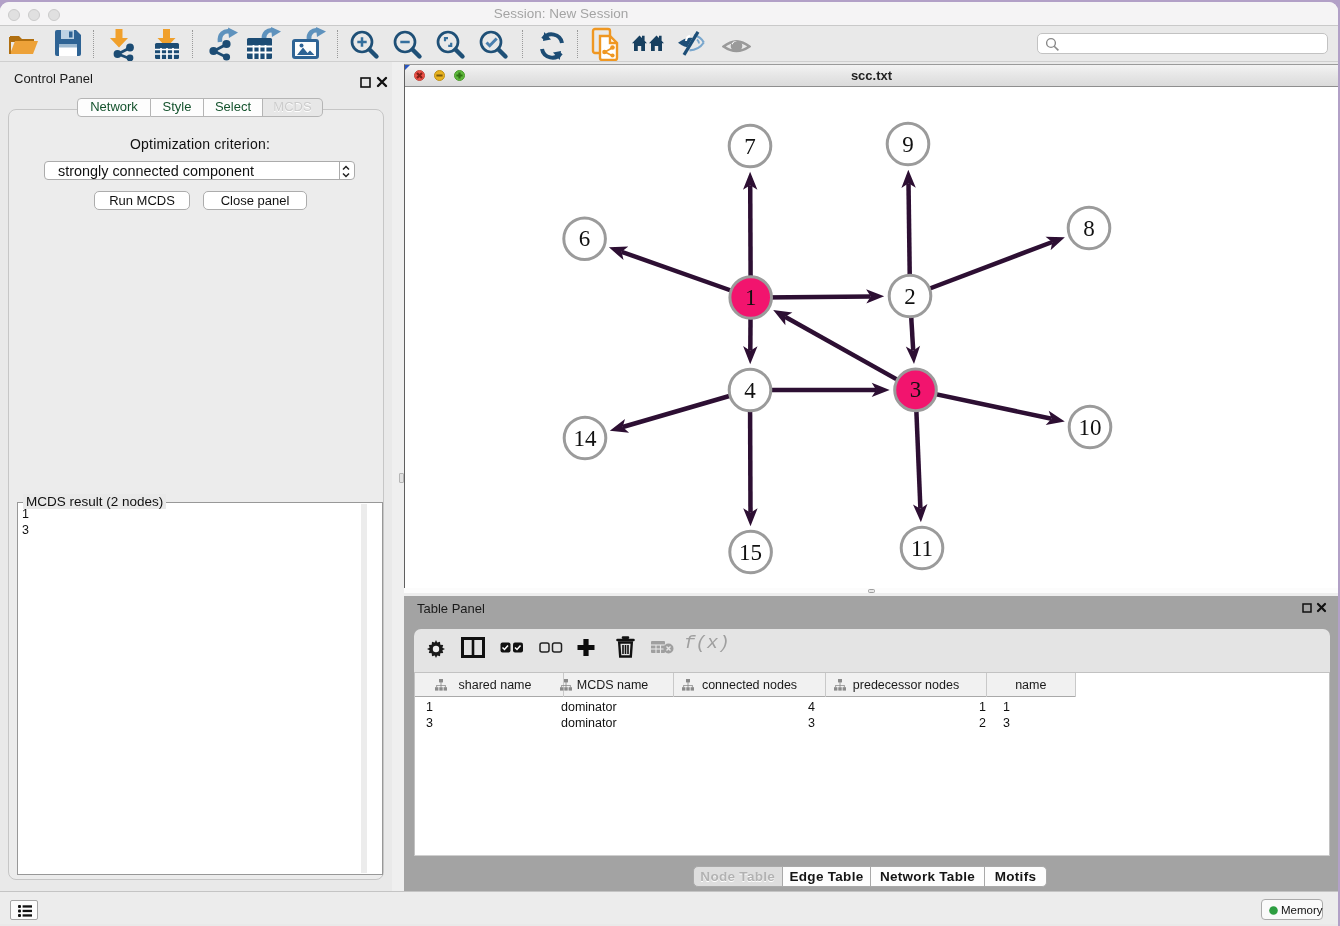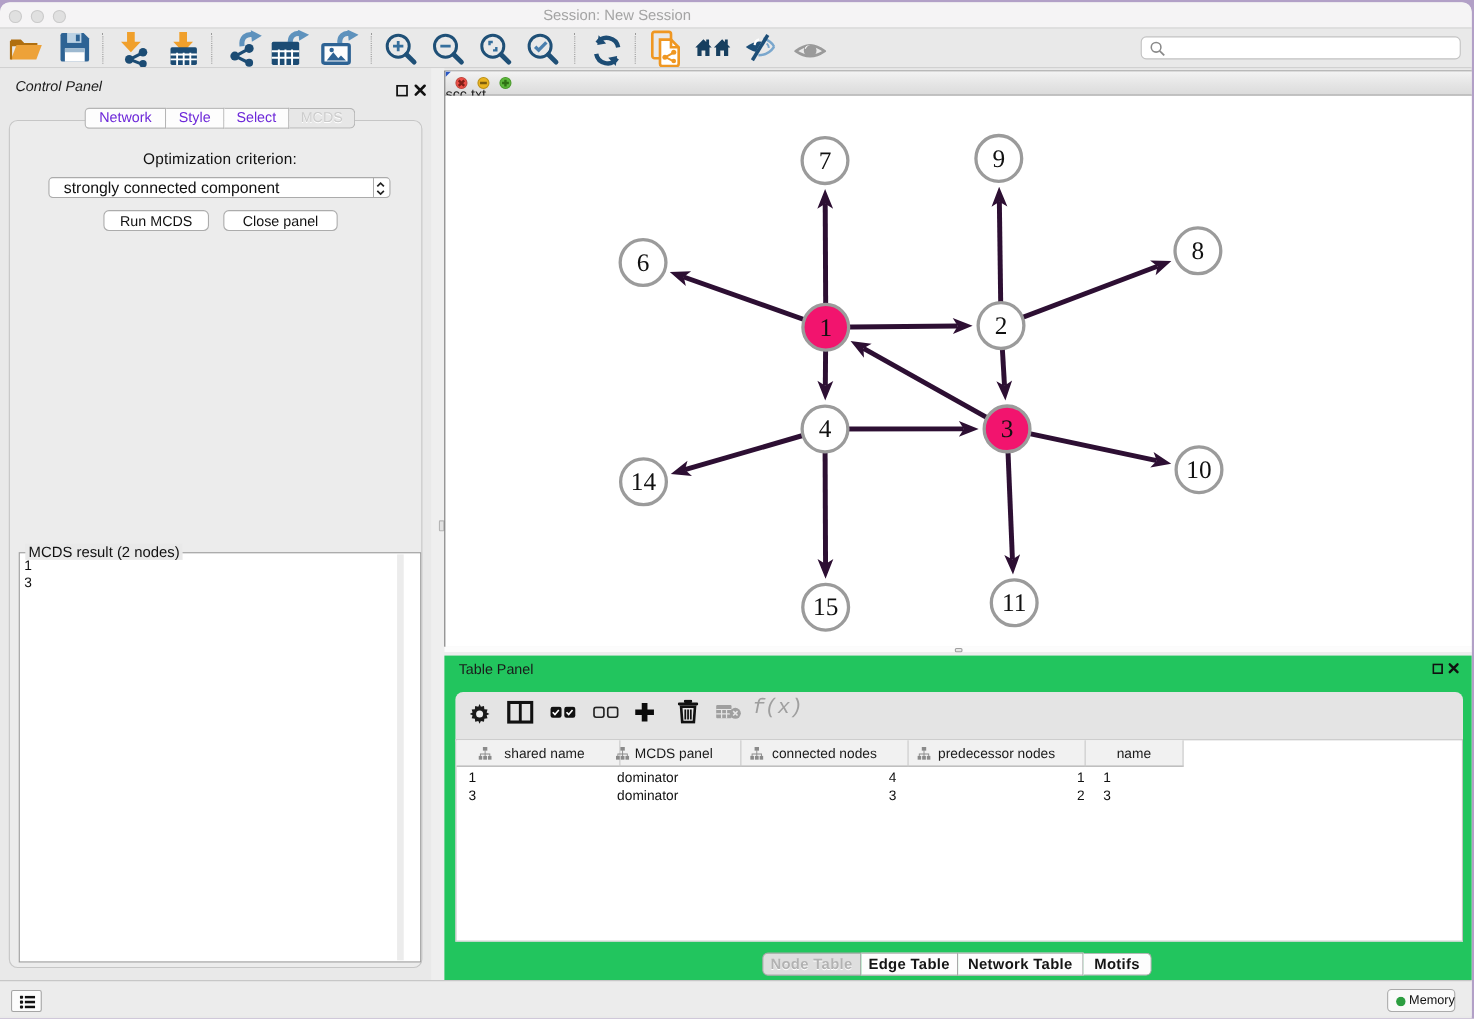--- a/index.html
+++ b/index.html
@@ -15,28 +15,28 @@
 #toolbar { position:absolute; left:0; top:24px; width:1338px; height:36px; background:#e9e9e9; border-bottom:1px solid #cfcfcf; }
 .sep { position:absolute; top:4px; height:28px; width:1px; border-left:1px dotted #9a9a9a; }
 #searchbox { position:absolute; left:1037px; top:7px; width:291px; height:21px; background:#fff; border:1px solid #c2c2c2; border-radius:5px; }
 
 #controlpanel { position:absolute; left:0; top:60px; width:392px; height:829px; background:#e9e9e9; }
 #vgutter { position:absolute; left:392px; top:60px; width:12px; height:829px; background:#efefef; }
 #netwin { position:absolute; left:404px; top:62px; width:934px; height:524px; border-left:1px solid #5f5f5f; border-top:1px solid #9a9a9a; }
 #nw-titlebar { position:absolute; left:0; top:0; width:933px; height:22px; background:linear-gradient(#f3f3f3,#e6e6e6 50%,#dbdbdb); border-bottom:1px solid #8e8e8e; }
 .nwtl { position:absolute; top:5px; width:11px; height:11px; border-radius:50%; border:1px solid; }
 .nwtl svg { position:absolute; left:-1px; top:-1px; display:block; }
-#nw-title { position:absolute; top:13px; left:0; width:933px; font-size:13px; color:#222; }
+#nw-title { position:absolute; top:3px; left:0; width:933px; text-align:center; font-size:13px; color:#222;font-weight:bold; }
 #nw-canvas { position:absolute; left:0; top:22px; width:933px; height:501px; background:#fff; }
 #hgutter { position:absolute; left:404px; top:586px; width:934px; height:8px; background:linear-gradient(#fcfcfc 0 62%, #eeeeee 62% 100%); }
-#tablepanel { position:absolute; left:404px; top:594px; width:934px; height:295px; background:#22c55e; }
+#tablepanel { position:absolute; left:404px; top:594px; width:934px; height:295px; background:#a3a3a3; }
 #statusbar { position:absolute; left:0; top:889px; width:1338px; height:33px; background:#ececec; border-top:1px solid #c4c4c4; }
 
 .paneltitle { font-size:13px; color:#1a1a1a; }
-.cptab { position:absolute; top:36px; height:19px; background:#fdfdfd; border:1px solid #b5b5b5; font-size:13px; color:#6d28d9; text-align:center; line-height:15px; }
+.cptab { position:absolute; top:36px; height:19px; background:#fdfdfd; border:1px solid #b5b5b5; font-size:13px; color:#14532d; text-align:center; line-height:15px; }
 #cp-content { position:absolute; left:8px; top:47px; width:376px; height:771px; background:#ececec; border:1px solid #c6c6c6; border-radius:8px; }
 .btn { position:absolute; background:#fff; border:1px solid #acacac; border-radius:5px; font-size:13px; color:#111; text-align:center; line-height:17px; }
 #mcds-result { position:absolute; left:17px; top:440px; width:366px; height:373px; border:1px solid #989898; background:#fff; }
 #mcds-legend { position:absolute; left:5px; top:-9px; font-size:13.5px; color:#111; background:#e9e9e9; padding:0 3px; line-height:15px; }
 #mcds-text { position:absolute; left:4px; top:3px; font-size:12.5px; color:#111; line-height:16px; }
 #mcds-scroll { position:absolute; right:15px; top:1px; width:6px; height:369px; background:#ececec; }
 
 #tp-toolbar { position:absolute; left:10px; top:33px; width:916px; height:45px; background:#e4e4e4; border-radius:7px 7px 0 0; }
 #tp-table { position:absolute; left:10px; top:76px; width:916px; height:184px; background:#fff; border:1px solid #c2c2c2; border-bottom:1px solid #cfcfcf; }
 #tp-header { position:absolute; left:0; top:0; width:661px; height:24px; border-bottom:1px solid #a9a9a9; background:#f1f1f1; }
@@ -217,21 +217,21 @@
       <path d="M10.5 6.5 Q11.5 3.5 15 3.2 Q11 2.6 9.6 5.8 Z" fill="#fff"></path>
     </svg>
     <div id="searchbox">
       <svg class="abs" style="left:7px;top:3px" width="15" height="15" viewBox="0 0 15 15">
         <circle cx="6" cy="6" r="4.4" stroke="#8a8a8a" stroke-width="1.4" fill="none"></circle>
         <line x1="9.2" y1="9.2" x2="13.4" y2="13.4" stroke="#8a8a8a" stroke-width="1.6"></line>
       </svg>
     </div>
   </div>
   <div id="controlpanel">
-    <div class="paneltitle abs" style="left:14px;top:9px;font-style:italic;">Control Panel</div>
+    <div class="paneltitle abs" style="left:14px;top:9px;">Control Panel</div>
     <svg class="abs" style="left:360px;top:15px" width="11" height="11" viewBox="0 0 11 11">
         <rect x="1" y="1" width="9" height="9" fill="none" stroke="#111" stroke-width="1.6"></rect>
       </svg>
     <svg class="abs" style="left:376px;top:14px" width="12" height="12" viewBox="0 0 12 12">
         <path d="M2 2 L10 10 M10 2 L2 10" stroke="#111" stroke-width="2.4" stroke-linecap="round"></path>
       </svg>
     <div id="cp-content"></div>
     <div class="cptab" style="left:77px;width:74px;border-radius:4px 0 0 4px;">Network</div>
     <div class="cptab" style="left:151px;width:53px;border-left:none;">Style</div>
     <div class="cptab" style="left:204px;width:59px;border-left:none;">Select</div>
@@ -414,21 +414,21 @@
               </g>
             </svg><span>shared name</span></div>
         <div class="th" style="left:137px;width:122px;"><svg class="hicon" viewBox="0 0 12 12">
               <g fill="#8a8a8a">
                 <rect x="4" y="0" width="4" height="3.4"></rect>
                 <rect x="0" y="8.2" width="3.4" height="3.4"></rect>
                 <rect x="4.3" y="8.2" width="3.4" height="3.4"></rect>
                 <rect x="8.6" y="8.2" width="3.4" height="3.4"></rect>
                 <path d="M5.6 3 h.8 v3 h-.8 Z M1.3 6 h9.4 v.8 H1.3 Z M1.3 6 h.8 v2.4 h-.8 Z M5.6 6 h.8 v2.4 h-.8 Z M9.9 6 h.8 v2.4 h-.8 Z"></path>
               </g>
-            </svg><span>MCDS panel</span></div>
+            </svg><span>MCDS name</span></div>
         <div class="th" style="left:259px;width:152px;"><svg class="hicon" viewBox="0 0 12 12">
               <g fill="#8a8a8a">
                 <rect x="4" y="0" width="4" height="3.4"></rect>
                 <rect x="0" y="8.2" width="3.4" height="3.4"></rect>
                 <rect x="4.3" y="8.2" width="3.4" height="3.4"></rect>
                 <rect x="8.6" y="8.2" width="3.4" height="3.4"></rect>
                 <path d="M5.6 3 h.8 v3 h-.8 Z M1.3 6 h9.4 v.8 H1.3 Z M1.3 6 h.8 v2.4 h-.8 Z M5.6 6 h.8 v2.4 h-.8 Z M9.9 6 h.8 v2.4 h-.8 Z"></path>
               </g>
             </svg><span>connected nodes</span></div>
         <div class="th" style="left:411px;width:161px;"><svg class="hicon" viewBox="0 0 12 12">

